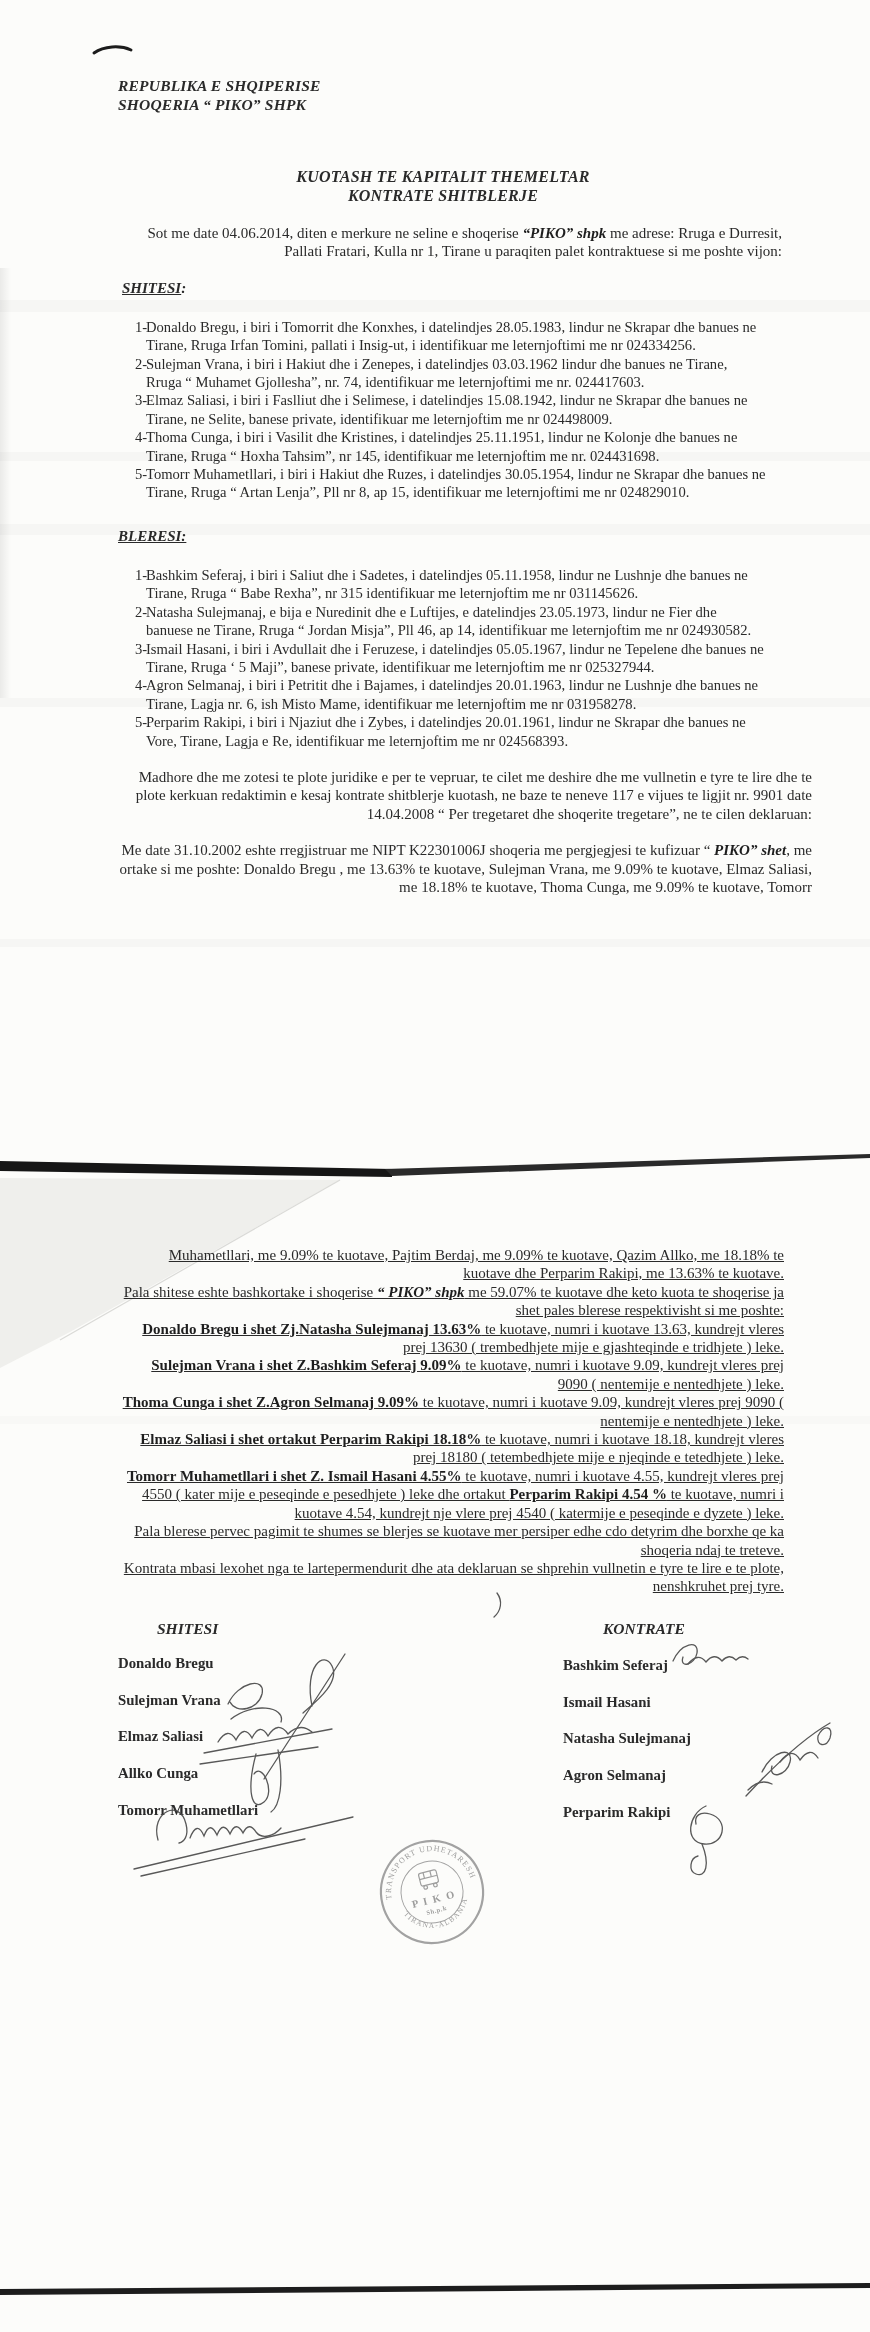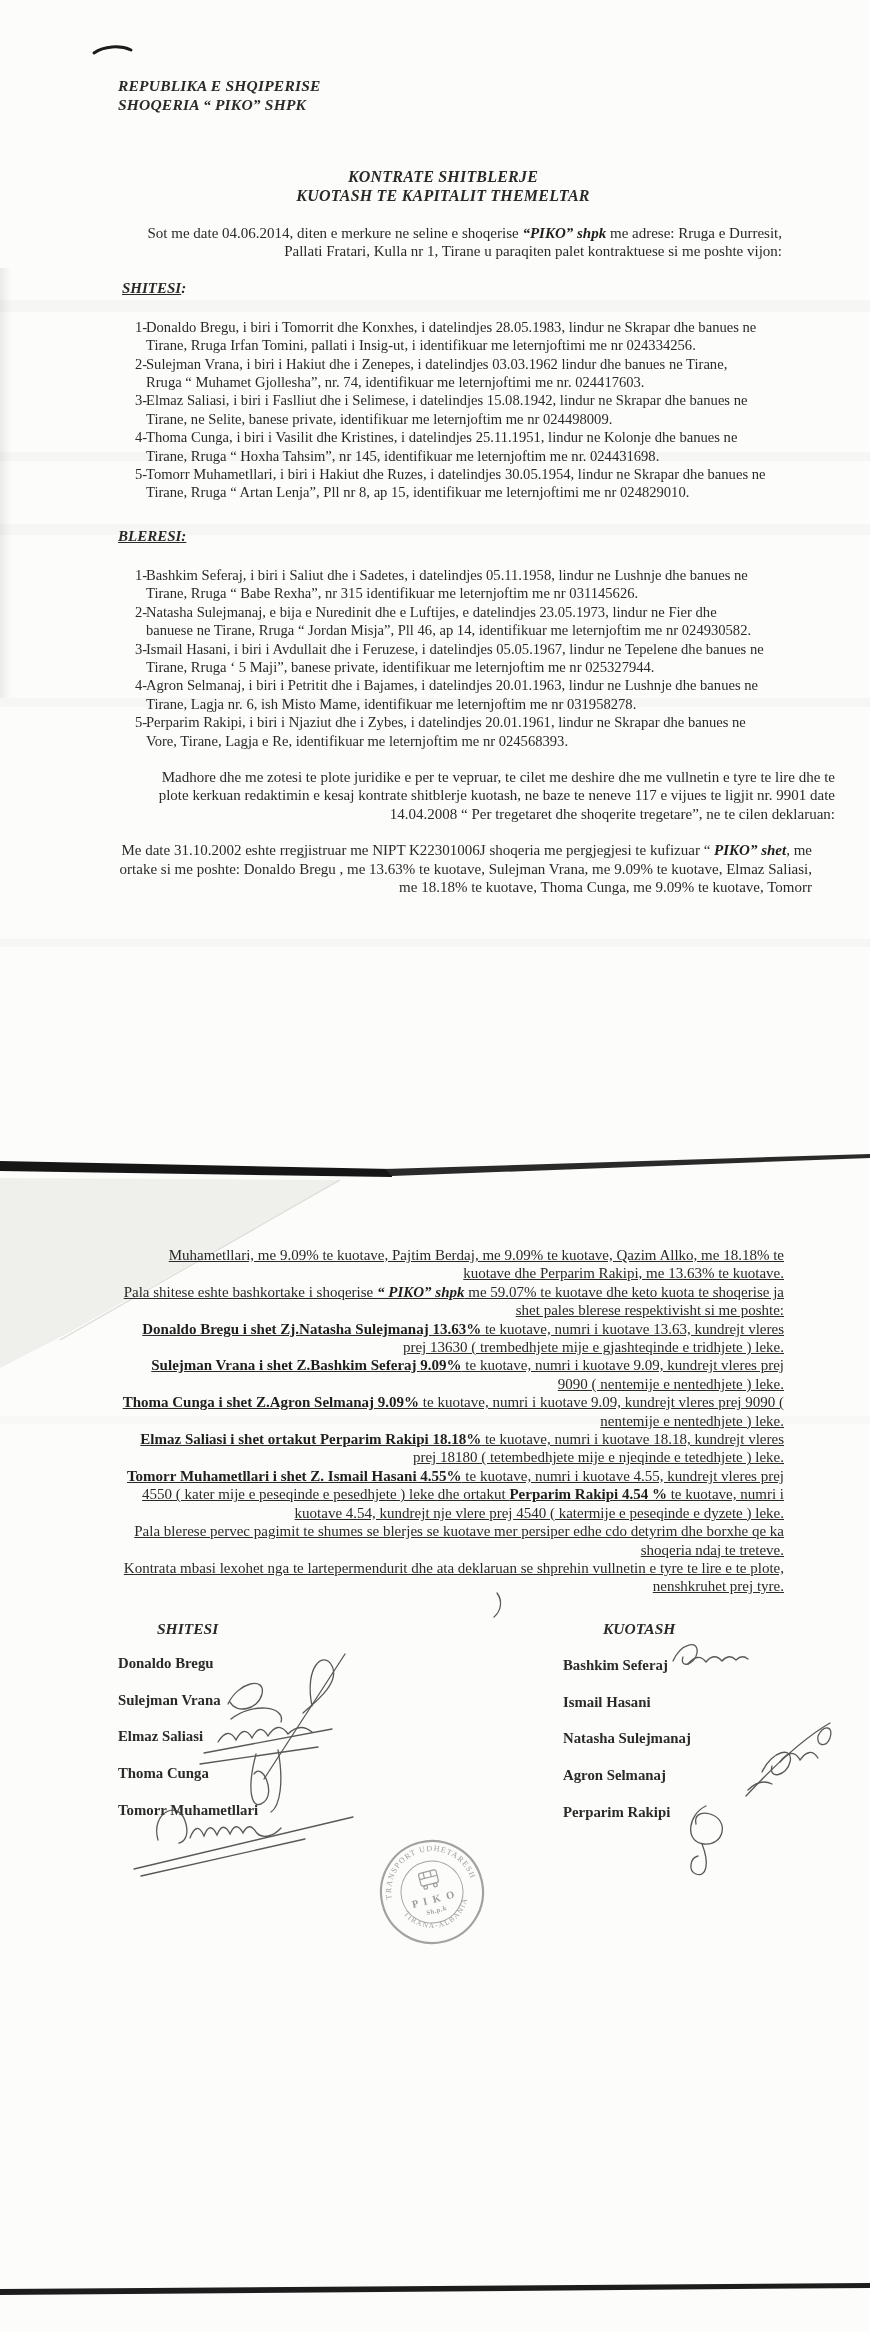--- a/index.html
+++ b/index.html
@@ -18,21 +18,21 @@
   .w-intro { width:664px; margin-top:19px; }
   .w-wide  { width:694px; }
   .heading { font-size:15px; font-weight:bold; font-style:italic; line-height:19px; }
   .h-shitesi { margin-top:18px; margin-left:4px; }
   .h-bleresi { margin-top:25px; }
   .hu { text-decoration:underline; }
   .list { margin-top:20px; width:648px; }
   .list .li { display:flex; font-size:14.6px; line-height:18.4px; }
   .list .num { flex:none; width:28px; padding-left:17px; }
   .list .txt { flex:1; }
-  .m-madhore { margin-top:18px;margin-left:23px; }
+  .m-madhore { margin-top:18px; }
   .m-medate  { margin-top:18px; }
   .seg-b { font-weight:bold; color:#1e1e1e; }
   .seg-i { font-style:italic; }
   
   .page2 { position:absolute; left:118px; top:1246px; width:666px;text-decoration:underline; }
   .page2 .para { width:666px; }
   
   .sig-header { position:absolute; font-size:15.5px; font-weight:bold; font-style:italic; }
   .sh-left  { left:157px; top:1620px; }
   .sh-right { left:603px; top:1620px; }
@@ -69,22 +69,22 @@
   <div class="streak" style="top:1416px;height:8px;opacity:.6;"></div>
   <div class="edge-l"></div>
 
   <div class="page1">
     <div class="letterhead">
       <div>REPUBLIKA E SHQIPERISE</div>
       <div>SHOQERIA “ PIKO” SHPK</div>
     </div>
 
     <div class="doc-title">
+      <div>KUOTASH TE KAPITALIT THEMELTAR</div>
       <div>KONTRATE SHITBLERJE</div>
-      <div>KUOTASH TE KAPITALIT THEMELTAR</div>
     </div>
 
     <p class="para w-intro"><span>Sot me date 04.06.2014, diten e merkure ne seline e shoqerise </span><span class="seg-b seg-i">“PIKO” shpk</span><span> me adrese: Rruga e Durresit, Pallati Fratari, Kulla nr 1, Tirane u paraqiten palet kontraktuese si me poshte vijon:</span></p>
 
     <div class="heading h-shitesi"><span class="hu">SHITESI</span><span>:</span></div>
 
     <div class="list">
       <div class="li">
           <span class="num">1-</span>
           <span class="txt">Donaldo Bregu, i biri i Tomorrit dhe Konxhes, i datelindjes 28.05.1983, lindur ne Skrapar dhe banues ne Tirane, Rruga Irfan Tomini, pallati i Insig-ut, i identifikuar me leternjoftimi me nr 024334256.</span>
@@ -143,27 +143,27 @@
     <p class="para"><span class="seg-b">Donaldo Bregu i shet Zj.Natasha Sulejmanaj 13.63%</span><span> te kuotave, numri i kuotave 13.63, kundrejt vleres prej 13630 ( trembedhjete mije e gjashteqinde e tridhjete ) leke.</span></p>
     <p class="para"><span class="seg-b">Sulejman Vrana i shet Z.Bashkim Seferaj 9.09%</span><span> te kuotave, numri i kuotave 9.09, kundrejt vleres prej 9090  ( nentemije e nentedhjete ) leke.</span></p>
     <p class="para"><span class="seg-b">Thoma Cunga i shet Z.Agron Selmanaj 9.09%</span><span> te kuotave, numri i kuotave 9.09, kundrejt vleres prej 9090 ( nentemije e nentedhjete ) leke.</span></p>
     <p class="para"><span class="seg-b">Elmaz Saliasi i shet ortakut Perparim Rakipi 18.18%</span><span> te kuotave, numri i kuotave 18.18, kundrejt vleres prej 18180 ( tetembedhjete mije e njeqinde e tetedhjete )  leke.</span></p>
     <p class="para"><span class="seg-b">Tomorr Muhametllari i shet Z. Ismail Hasani 4.55%</span><span> te kuotave, numri i kuotave 4.55, kundrejt vleres prej 4550 ( kater mije e peseqinde e pesedhjete ) leke dhe ortakut </span><span class="seg-b">Perparim Rakipi 4.54 %</span><span> te kuotave, numri i kuotave 4.54, kundrejt nje vlere prej 4540 ( katermije e peseqinde e dyzete ) leke.</span></p>
     <p class="para">Pala blerese pervec pagimit te shumes se blerjes se kuotave mer persiper edhe cdo detyrim dhe borxhe qe ka shoqeria ndaj te treteve.</p>
     <p class="para">Kontrata mbasi lexohet nga te lartepermendurit dhe ata deklaruan se shprehin vullnetin e tyre te lire e te plote, nenshkruhet prej tyre.</p>
   </div>
 
   <div class="sig-header sh-left">SHITESI</div>
-  <div class="sig-header sh-right">KUOTASH</div>
+  <div class="sig-header sh-right">KONTRATE</div>
 
   <div class="sig-col sc-left">
     <div class="name">Donaldo Bregu</div>
     <div class="name">Sulejman Vrana</div>
     <div class="name">Elmaz Saliasi</div>
-    <div class="name">Thoma Cunga</div>
+    <div class="name">Allko Cunga</div>
     <div class="name">Tomorr Muhametllari</div>
   </div>
 
   <div class="sig-col sc-right">
     <div class="name">Bashkim Seferaj</div>
     <div class="name">Ismail Hasani</div>
     <div class="name">Natasha Sulejmanaj</div>
     <div class="name">Agron Selmanaj</div>
     <div class="name">Perparim Rakipi</div>
   </div>

